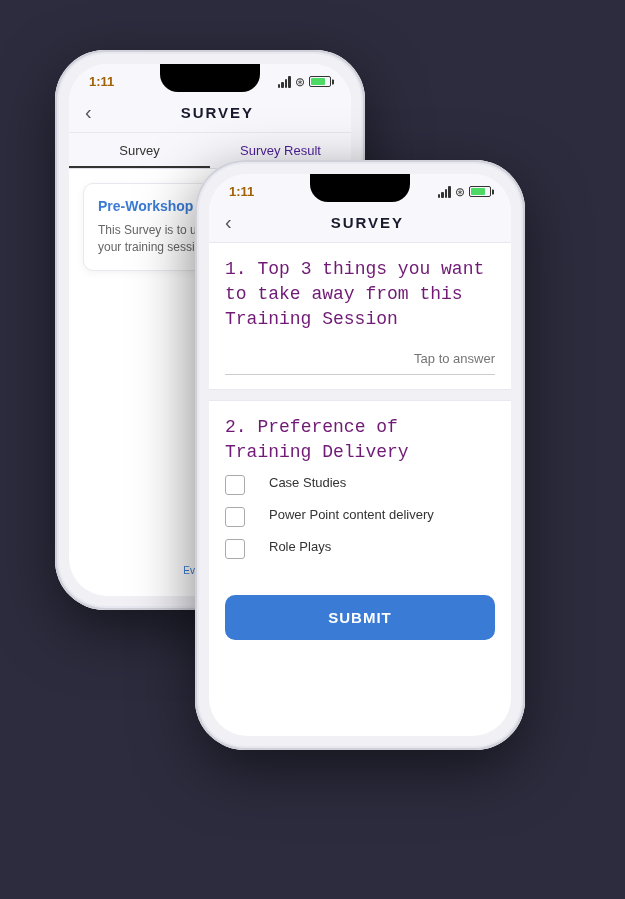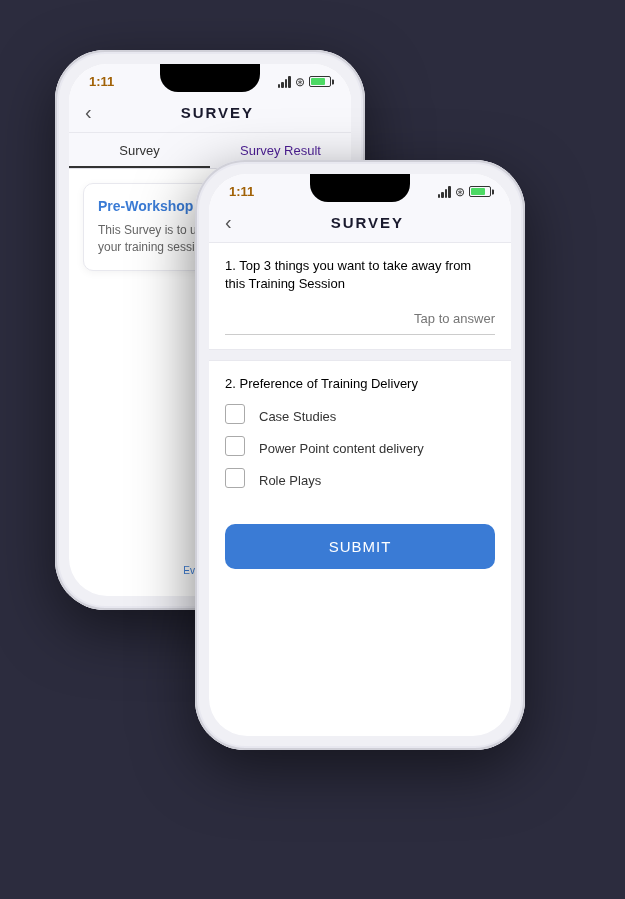--- a/index.html
+++ b/index.html
@@ -222,43 +222,44 @@
       color: #666;
       line-height: 1.4;
     }
 
     
     .question-section {
       padding: 14px 16px;
     }
 
     .question-text {
-      font-size: 13px;
-      color: #000000;
+      font-size: 18px;
+      color: #701a75;
       margin-bottom: 10px;
       line-height: 1.4;
+      font-family: Liberation Mono, monospace;
     }
 
     .text-input-field {
       width: 100%;
       border: none;
       border-bottom: 1px solid #ccc;
       padding: 8px 0;
       font-size: 13px;
       color: #999;
       outline: none;
       background: transparent;
       text-align: right;
     }
 
     .checkbox-option {
       display: flex;
-      align-items: flex-end;
+      align-items: flex-start;
       margin-bottom: 12px;
-      gap: 14px;
+      gap: 24px;
     }
 
     .checkbox-box {
       width: 20px;
       height: 20px;
       border: 1.5px solid #aaa;
       border-radius: 3px;
       flex-shrink: 0;
     }
 
@@ -269,21 +270,21 @@
 
     .submit-btn {
       background: #3a7bd5;
       color: #fff;
       border: none;
       border-radius: 10px;
       padding: 14px;
       width: calc(100% - 32px);
       margin: 10px 16px 3px;
       font-size: 15px;
-      font-weight: 400;
+      font-weight: 700;
       letter-spacing: 1px;
       cursor: pointer;
       display: block;
       text-align: center;
     }
 
     .bottom-nav {
       position: absolute;
       bottom: 20px;
       left: 0;

